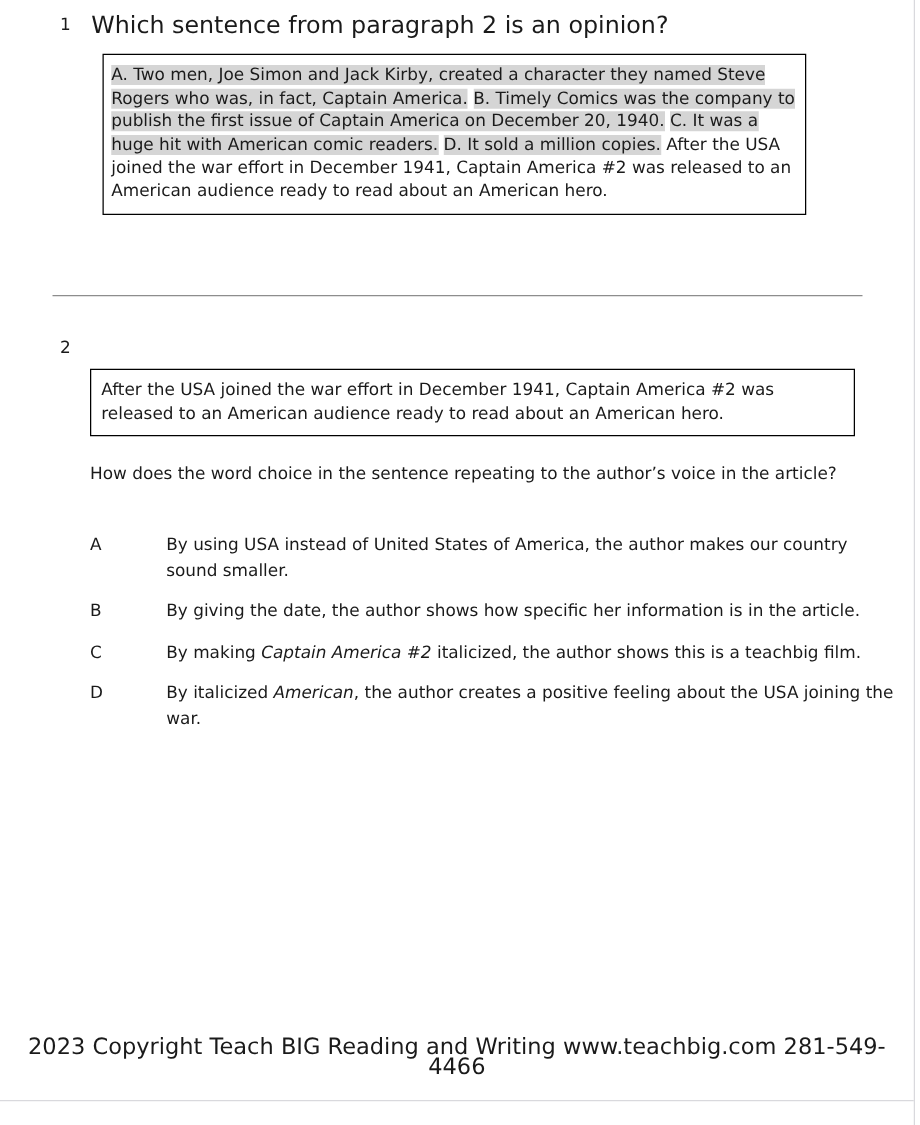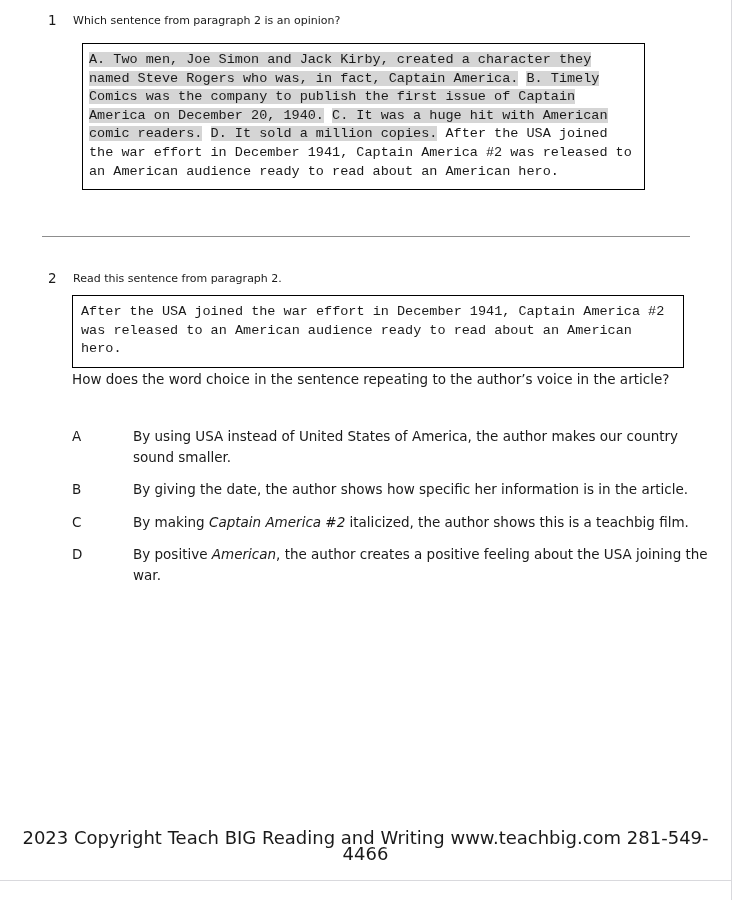--- a/index.html
+++ b/index.html
@@ -52,21 +52,21 @@
     display: flex;
     align-items: flex-start;
   }
   .q-num {
     width: 25px;
     flex: 0 0 25px;
     font-size: 13.5px;
     line-height: 19px;
   }
   .q-prompt {
-    font-size: 11px;
+    font-size: 19px;
     line-height: 19px;
   }
 
   
   .excerpt-box {
     box-sizing: border-box;
     border: 1px solid #000000;
     background: #ffffff;
     font-size: 13.5px;
     line-height: 18.6px;
@@ -81,21 +81,20 @@
   #q2-excerpt-box {
     position: absolute;
     left: 24px;
     top: 26px;
     width: 612px;
     padding: 7px 8px 8px 8px;
   }
   .excerpt-text {
     margin: 0;
     text-align: left;
-    font-family: Liberation Mono, monospace;
   }
   .hl {
     background: #d5d5d5;
     box-decoration-break: clone;
     -webkit-box-decoration-break: clone;
   }
 
   
   .divider {
     position: absolute;
@@ -168,21 +167,20 @@
     <div class="excerpt-box" id="q1-excerpt-box">
       <p class="excerpt-text"><span class="hl">A. Two men, Joe Simon and Jack Kirby, created a character they named Steve Rogers who was, in fact, Captain America.</span> <span class="hl">B. Timely Comics was the company to publish the first issue of Captain America on December 20, 1940.</span> <span class="hl">C. It was a huge hit with American comic readers.</span> <span class="hl">D. It sold a million copies.</span> <span>After the USA joined the war effort in December 1941, Captain America #2 was released to an American audience ready to read about an American hero.</span></p>
     </div>
   </div>
 
   <div class="divider"></div>
 
   <div class="question" id="question-2" style="top:269px;">
     <div class="q-head">
       <div class="q-num">2</div>
-      <div class="q-prompt">Read this sentence from paragraph 2.</div>
     </div>
 
     <div class="excerpt-box" id="q2-excerpt-box">
       <p class="excerpt-text">After the USA joined the war effort in December 1941, Captain America #2 was released to an American audience ready to read about an American hero.</p>
     </div>
 
     <p class="sub-prompt" style="top:100px;">How does the word choice in the sentence repeating to the author’s voice in the article?</p>
 
     <div class="options" style="top:157px;">
 
@@ -196,21 +194,21 @@
         <div class="opt-text"><span>By giving the date, the author shows how specific her information is in the article.</span></div>
       </div>
 
       <div class="option">
         <div class="opt-letter">C</div>
         <div class="opt-text"><span>By making </span><i>Captain America #2</i><span> italicized, the author shows this is a teachbig film.</span></div>
       </div>
 
       <div class="option">
         <div class="opt-letter">D</div>
-        <div class="opt-text"><span>By positive </span><i>American</i><span>, the author creates a positive feeling about the USA joining the war.</span></div>
+        <div class="opt-text"><span>By italicized </span><i>American</i><span>, the author creates a positive feeling about the USA joining the war.</span></div>
       </div>
 
     </div>
   </div>
 
   <div class="footer">2023 Copyright Teach BIG Reading and Writing www.teachbig.com 281-549-4466</div>
 
 </div>
 
 <div class="page-edge-right"></div>

